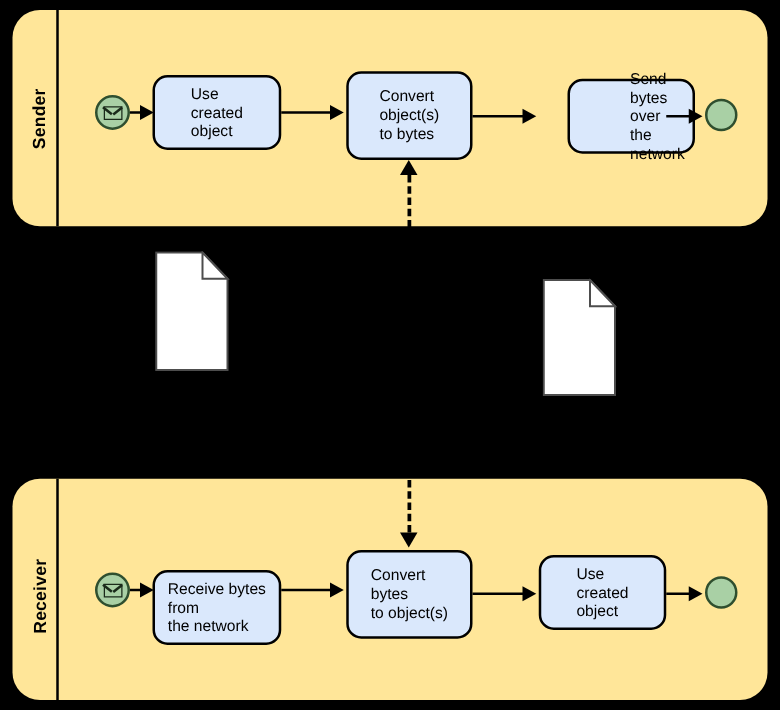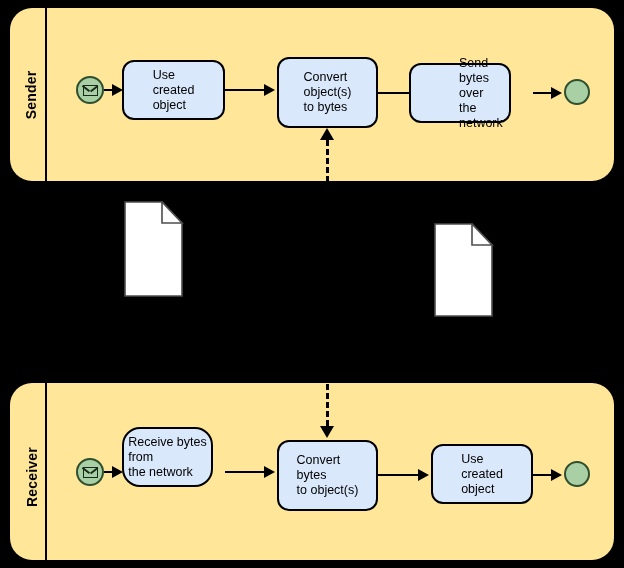--- a/index.html
+++ b/index.html
@@ -156,21 +156,21 @@
   <div class="flow" style="left:225px; top:89px; width:43px;"></div>
   <div class="arrowhead-right" style="left:264px; top:84px;"></div>
 
   <div class="task" style="left:277px; top:57px; width:101px; height:71px;">Convert
 object(s)
 to bytes</div>
 
   <div class="flow" style="left:378px; top:92px; width:44px;"></div>
   <div class="arrowhead-right" style="left:418px; top:87px;"></div>
 
-  <div class="task" style="left:409px; top:63px; width:102px; height:60px;padding-left:48px;">Send bytes
+  <div class="task" style="left:454px; top:63px; width:102px; height:60px;padding-left:48px;">Send bytes
 over
 the network</div>
 
   <div class="flow" style="left:533px; top:92px; width:23px;"></div>
   <div class="arrowhead-right" style="left:551px; top:87px;"></div>
 
   <div class="event" style="left:564px; top:79px; width:26px; height:26px;"></div>
 
   <div class="msgflow" style="left:326px; top:140px; height:42px;"></div>
   <div class="arrowhead-up" style="left:320px; top:128px;"></div>
@@ -193,21 +193,21 @@
   <div class="msgflow" style="left:326px; top:384px; height:42px;"></div>
   <div class="arrowhead-down" style="left:320px; top:426px;"></div>
 
   <div class="event start" style="left:76px; top:458px; width:28px; height:28px;">
     <span class="envelope"></span>
   </div>
 
   <div class="flow" style="left:104px; top:471px; width:12px;"></div>
   <div class="arrowhead-right" style="left:112px; top:466px;"></div>
 
-  <div class="task" style="left:122px; top:427px; width:91px; height:60px;border-radius:18px;">Receive bytes
+  <div class="task" style="left:122px; top:456px; width:103px; height:60px;">Receive bytes
 from
 the network</div>
 
   <div class="flow" style="left:225px; top:471px; width:43px;"></div>
   <div class="arrowhead-right" style="left:264px; top:466px;"></div>
 
   <div class="task" style="left:277px; top:440px; width:101px; height:71px;">Convert
 bytes
 to object(s)</div>
 

